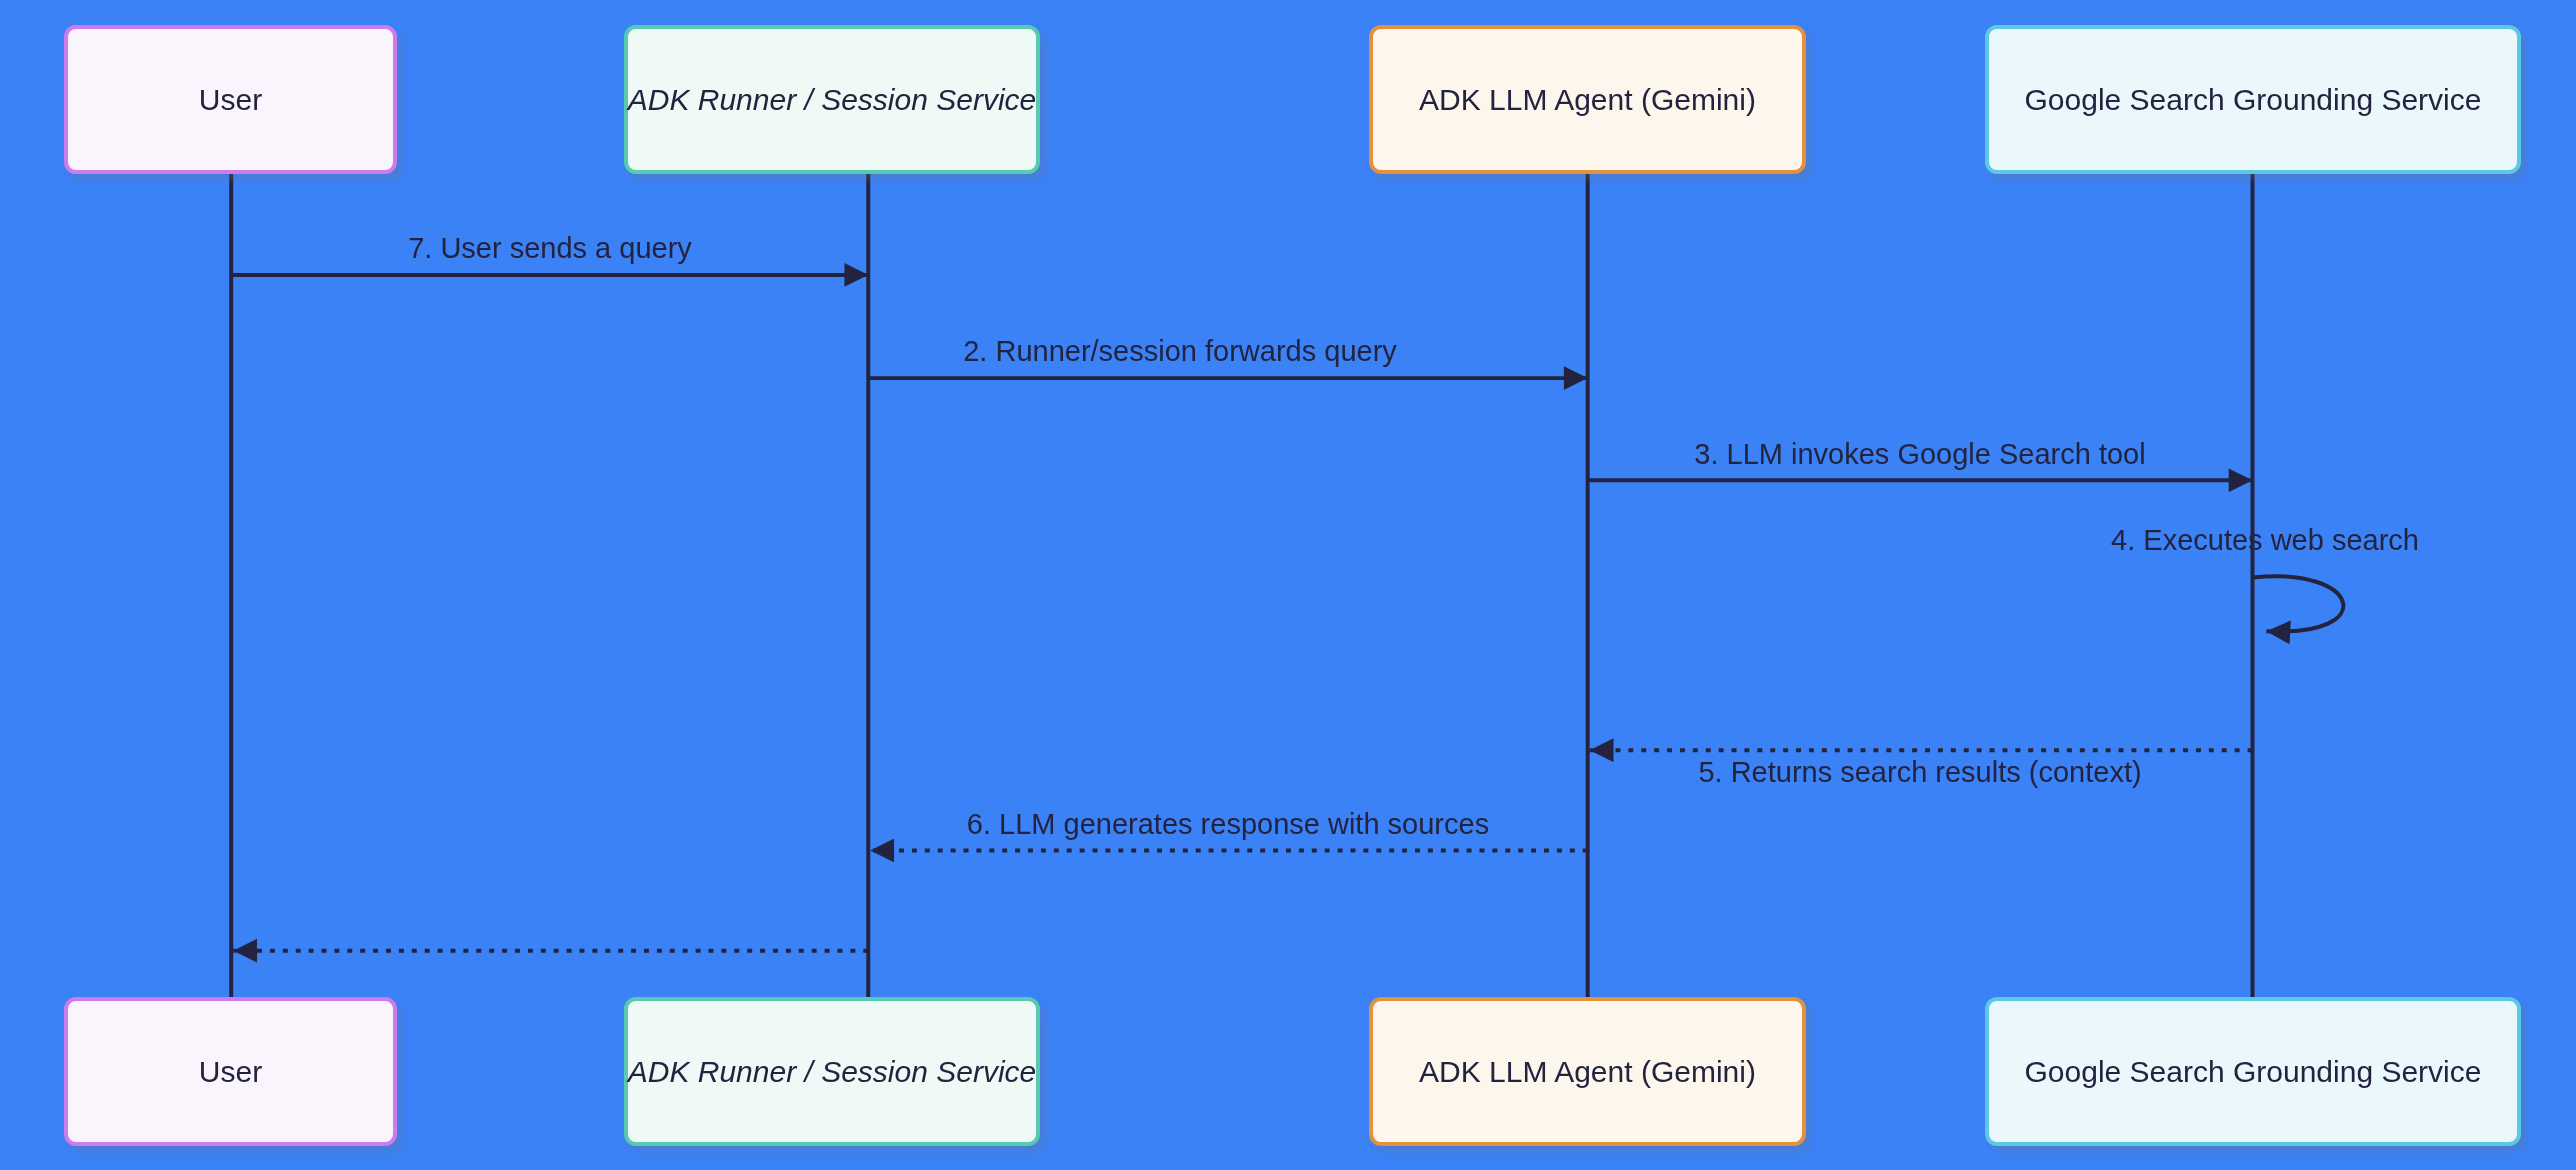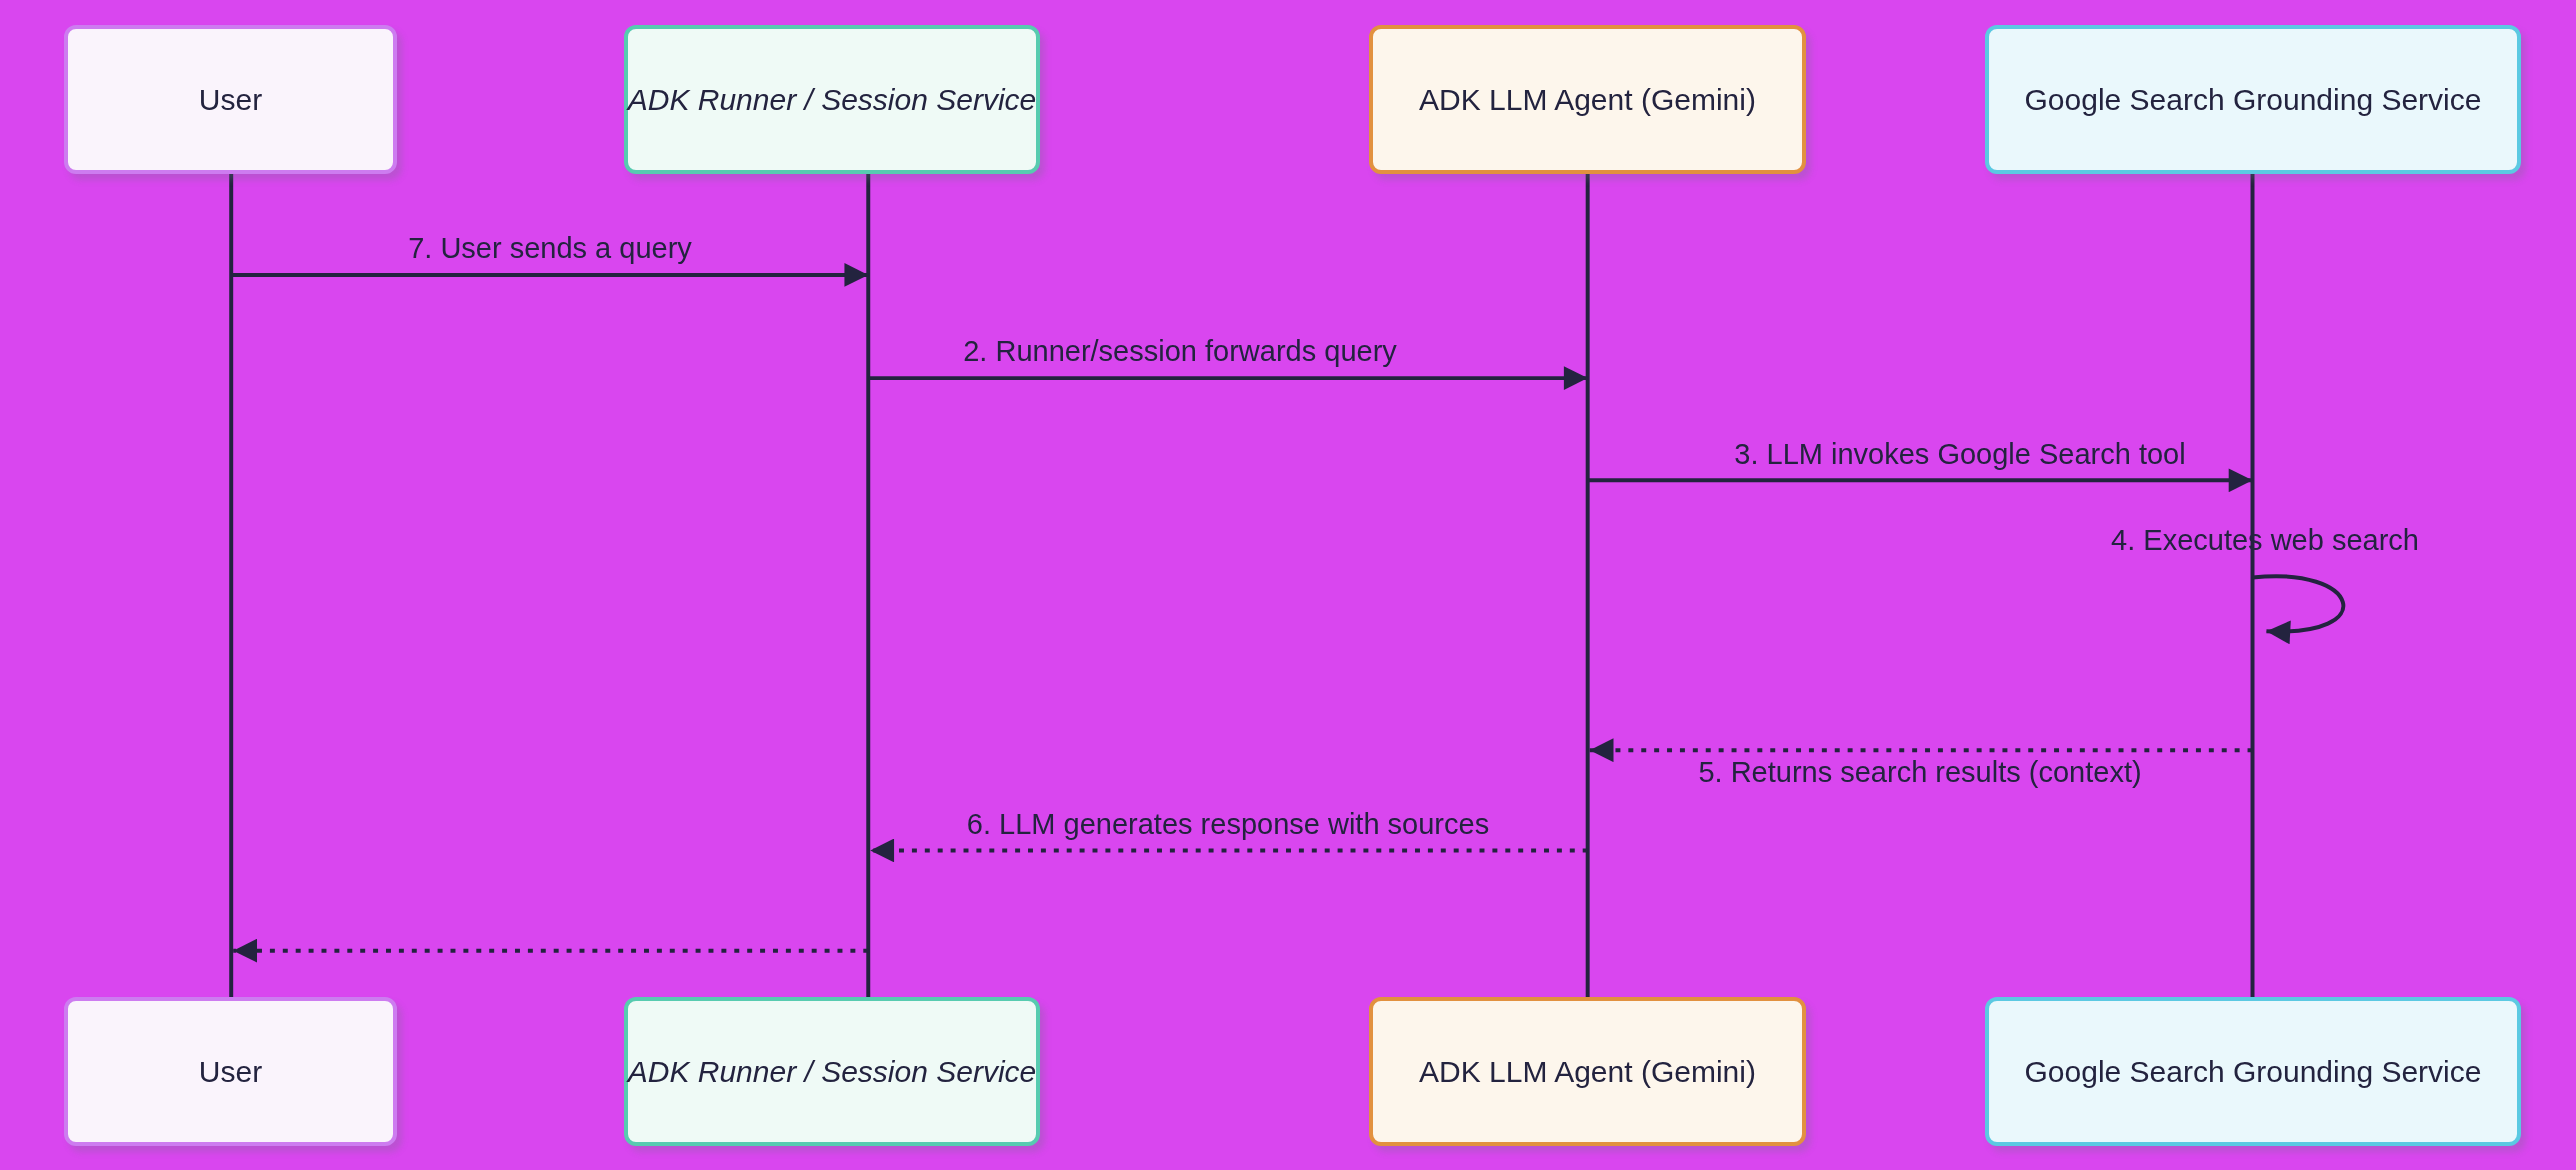--- a/index.html
+++ b/index.html
@@ -7,21 +7,21 @@
   html, body {
     margin: 0; padding: 0;
     width: 2576px; height: 1171px;
     background: #ffffff;
     font-family: "Liberation Sans", sans-serif;
     overflow: hidden;
   }
   .stage {
     position: relative;
     width: 2576px; height: 1171px;
-    background: #d946ef;
+    background: #3b82f6;
   }
   svg.wires {
     position: absolute; left: 0; top: 0;
     width: 2576px; height: 1171px;
     overflow: visible;
   }
   .wire {
     stroke: var(--line);
     stroke-width: 4;
     fill: none;
@@ -108,19 +108,19 @@
   </div>
   <div class="actor pos-llm row-bottom" style="background-color: rgb(253, 246, 236); border-color: rgb(226, 145, 63);">
     <span>ADK LLM Agent (Gemini)</span>
   </div>
   <div class="actor pos-google row-bottom" style="background-color: rgb(234, 248, 252); border-color: rgb(91, 201, 226);">
     <span>Google Search Grounding Service</span>
   </div>
 
   <div class="msg-label" style="left:550px;  top:230px;">7. User sends a query</div>
   <div class="msg-label" style="left:1180px; top:333px;">2. Runner/session forwards query</div>
-  <div class="msg-label" style="left:1960px; top:436px;">3. LLM invokes Google Search tool</div>
+  <div class="msg-label" style="left:1920px; top:436px;">3. LLM invokes Google Search tool</div>
   <div class="msg-label" style="left:2265px; top:522px;">4. Executes web search</div>
   <div class="msg-label" style="left:1920px; top:706px;margin-top:48px;">5. Returns search results (context)</div>
   <div class="msg-label" style="left:1228px; top:806px;">6. LLM generates response with sources</div>
 
 </div>
 
 
 </body></html>

